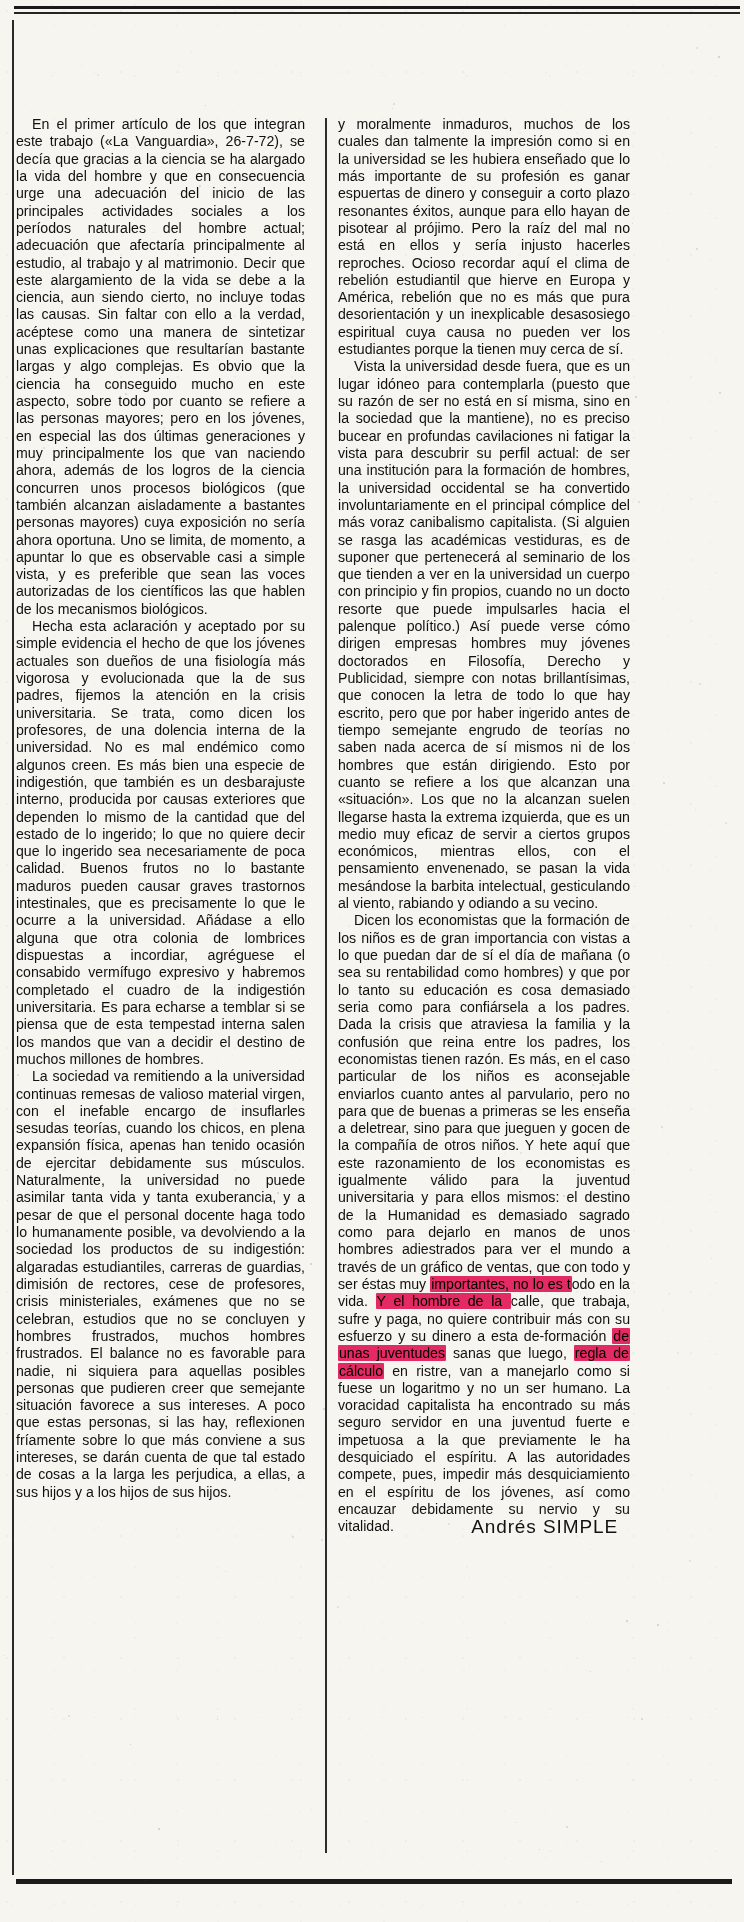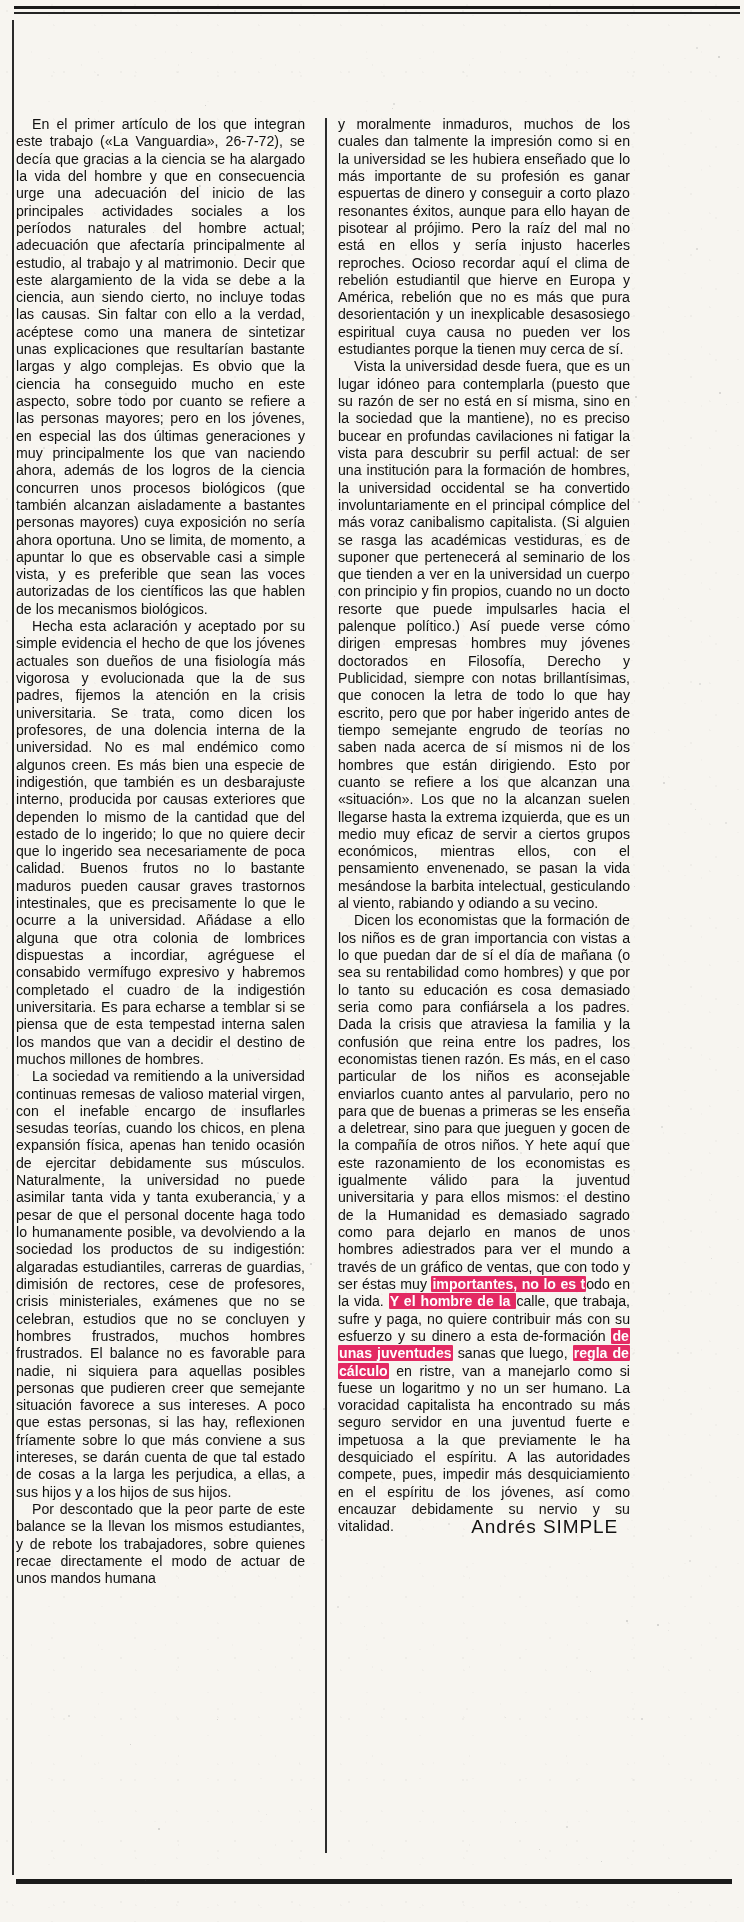--- a/index.html
+++ b/index.html
@@ -129,25 +129,24 @@
 
   .column p {
     margin: 0;
     text-indent: 16px;
   }
   .column p.noindent { text-indent: 0; }
 
   
   mark.hl {
     background: #e32a63;
-    color: #ffffff;
+    color: #000000;
     padding: 0 1px;
     border-radius: 1px;
     box-decoration-break: clone;
-    font-weight: bold;
     -webkit-box-decoration-break: clone;
   }
 
   
   .byline {
     position: absolute;
     right: 12px;
     bottom: 0px;
     font-family: "Liberation Sans", sans-serif;
     font-size: 19px;
@@ -190,21 +189,20 @@
 
 
   <div class="body-area">
 
     <div class="col-divider"></div>
 
     <div class="column col-1">
       <p>En el primer artículo de los que integran este trabajo («La Vanguardia», 26-7-72), se decía que gracias a la ciencia se ha alargado la vida del hombre y que en consecuencia urge una adecuación del inicio de las principales actividades sociales a los períodos naturales del hombre actual; adecuación que afectaría principalmente al estudio, al trabajo y al matrimonio. Decir que este alargamiento de la vida se debe a la ciencia, aun siendo cierto, no incluye todas las causas. Sin faltar con ello a la verdad, acéptese como una manera de sintetizar unas explicaciones que resultarían bastante largas y algo complejas. Es obvio que la ciencia ha conseguido mucho en este aspecto, sobre todo por cuanto se refiere a las personas mayores; pero en los jóvenes, en especial las dos últimas generaciones y muy principalmente los que van naciendo ahora, además de los logros de la ciencia concurren unos procesos biológicos (que también alcanzan aisladamente a bastantes personas mayores) cuya exposición no sería ahora oportuna. Uno se limita, de momento, a apuntar lo que es observable casi a simple vista, y es preferible que sean las voces autorizadas de los científicos las que hablen de los mecanismos biológicos.</p>
       <p>Hecha esta aclaración y aceptado por su simple evidencia el hecho de que los jóvenes actuales son dueños de una fisiología más vigorosa y evolucionada que la de sus padres, fijemos la atención en la crisis universitaria. Se trata, como dicen los profesores, de una dolencia interna de la universidad. No es mal endémico como algunos creen. Es más bien una especie de indigestión, que también es un desbarajuste interno, producida por causas exteriores que dependen lo mismo de la cantidad que del estado de lo ingerido; lo que no quiere decir que lo ingerido sea necesariamente de poca calidad. Buenos frutos no lo bastante maduros pueden causar graves trastornos intestinales, que es precisamente lo que le ocurre a la universidad. Añádase a ello alguna que otra colonia de lombrices dispuestas a incordiar, agréguese el consabido vermífugo expresivo y habremos completado el cuadro de la indigestión universitaria. Es para echarse a temblar si se piensa que de esta tempestad interna salen los mandos que van a decidir el destino de muchos millones de hombres.</p>
       <p>La sociedad va remitiendo a la universidad continuas remesas de valioso material virgen, con el inefable encargo de insuflarles sesudas teorías, cuando los chicos, en plena expansión física, apenas han tenido ocasión de ejercitar debidamente sus músculos. Naturalmente, la universidad no puede asimilar tanta vida y tanta exuberancia, y a pesar de que el personal docente haga todo lo humanamente posible, va devolviendo a la sociedad los productos de su indigestión: algaradas estudiantiles, carreras de guardias, dimisión de rectores, cese de profesores, crisis ministeriales, exámenes que no se celebran, estudios que no se concluyen y hombres frustrados, muchos hombres frustrados. El balance no es favorable para nadie, ni siquiera para aquellas posibles personas que pudieren creer que semejante situación favorece a sus intereses. A poco que estas personas, si las hay, reflexionen fríamente sobre lo que más conviene a sus intereses, se darán cuenta de que tal estado de cosas a la larga les perjudica, a ellas, a sus hijos y a los hijos de sus hijos.</p>
-      <p>Por descontado que la peor parte de este balance se la llevan los mismos estudiantes, y de rebote los trabajadores, sobre quienes recae directamente el modo de actuar de unos mandos humana</p>
     </div>
 
     <div class="column col-2">
       <p class="noindent">y moralmente inmaduros, muchos de los cuales dan talmente la impresión como si en la universidad se les hubiera enseñado que lo más importante de su profesión es ganar espuertas de dinero y conseguir a corto plazo resonantes éxitos, aunque para ello hayan de pisotear al prójimo. Pero la raíz del mal no está en ellos y sería injusto hacerles reproches. Ocioso recordar aquí el clima de rebelión estudiantil que hierve en Europa y América, rebelión que no es más que pura desorientación y un inexplicable desasosiego espiritual cuya causa no pueden ver los estudiantes porque la tienen muy cerca de sí.</p>
       <p>Vista la universidad desde fuera, que es un lugar idóneo para contemplarla (puesto que su razón de ser no está en sí misma, sino en la sociedad que la mantiene), no es preciso bucear en profundas cavilaciones ni fatigar la vista para descubrir su perfil actual: de ser una institución para la formación de hombres, la universidad occidental se ha convertido involuntariamente en el principal cómplice del más voraz canibalismo capitalista. (Si alguien se rasga las académicas vestiduras, es de suponer que pertenecerá al seminario de los que tienden a ver en la universidad un cuerpo con principio y fin propios, cuando no un docto resorte que puede impulsarles hacia el palenque político.) Así puede verse cómo dirigen empresas hombres muy jóvenes doctorados en Filosofía, Derecho y Publicidad, siempre con notas brillantísimas, que conocen la letra de todo lo que hay escrito, pero que por haber ingerido antes de tiempo semejante engrudo de teorías no saben nada acerca de sí mismos ni de los hombres que están dirigiendo. Esto por cuanto se refiere a los que alcanzan una «situación». Los que no la alcanzan suelen llegarse hasta la extrema izquierda, que es un medio muy eficaz de servir a ciertos grupos económicos, mientras ellos, con el pensamiento envenenado, se pasan la vida mesándose la barbita intelectual, gesticulando al viento, rabiando y odiando a su vecino.</p>
       <p><span>Dicen los economistas que la formación de los niños es de gran importancia con vistas a lo que puedan dar de sí el día de mañana (o sea su rentabilidad como hombres) y que por lo tanto su educación es cosa demasiado seria como para confiársela a los padres. Dada la crisis que atraviesa la familia y la confusión que reina entre los padres, los economistas tienen razón. Es más, en el caso particular de los niños es aconsejable enviarlos cuanto antes al parvulario, pero no para que de buenas a primeras se les enseña a deletrear, sino para que jueguen y gocen de la compañía de otros niños. Y hete aquí que este razonamiento de los economistas es igualmente válido para la juventud universitaria y para ellos mismos: el destino de la Humanidad es demasiado sagrado como para dejarlo en manos de unos hombres adiestrados para ver el mundo a través de un gráfico de ventas, que con todo y ser éstas muy </span><mark class="hl" style="background: rgb(227, 42, 99);">importantes, no lo es t</mark><span>odo en la vida. </span><mark class="hl" style="background: rgb(227, 42, 99);">Y el hombre de la </mark><span>calle, que trabaja, sufre y paga, no quiere contribuir más con su esfuerzo y su dinero a esta de-formación </span><mark class="hl" style="background: rgb(227, 42, 99);">de unas juventudes</mark><span> sanas que luego, </span><mark class="hl" style="background: rgb(227, 42, 99);">regla de cálculo</mark><span> en ristre, van a manejarlo como si fuese un logaritmo y no un ser humano. La voracidad capitalista ha encontrado su más seguro servidor en una juventud fuerte e impetuosa a la que previamente le ha desquiciado el espíritu. A las autoridades compete, pues, impedir más desquiciamiento en el espíritu de los jóvenes, así como encauzar debidamente su nervio y su vitalidad.</span></p>
       <div class="byline">Andrés SIMPLE</div>
     </div>
 
   </div>

